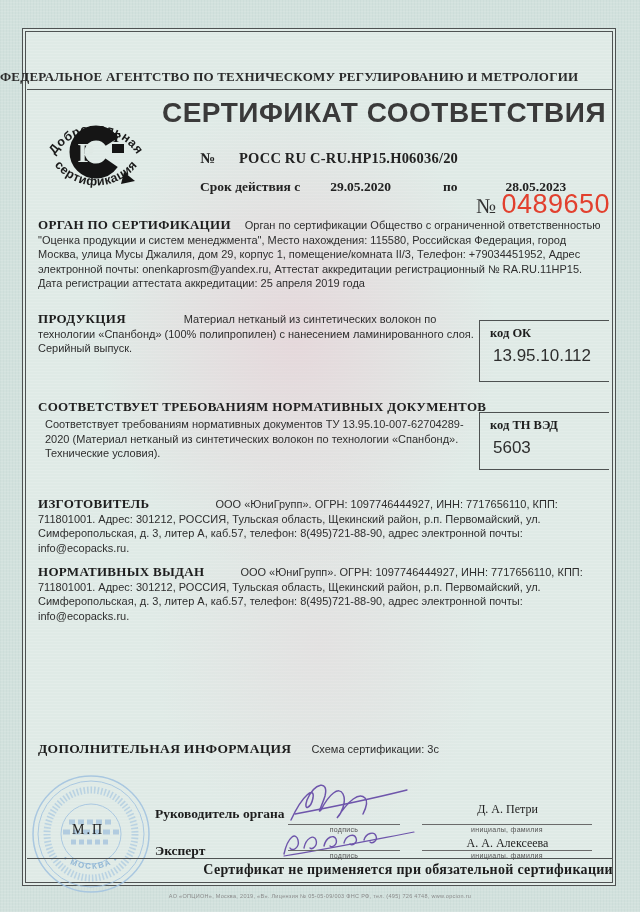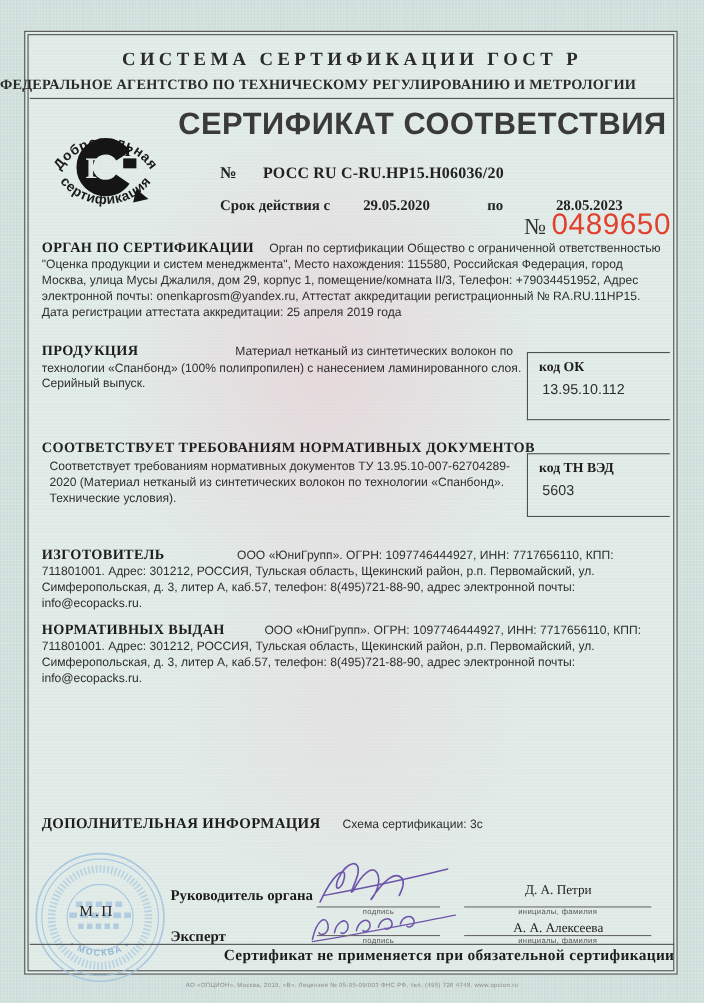--- a/index.html
+++ b/index.html
@@ -33,41 +33,40 @@
   .valrow .d1{margin-left:30px;} .valrow .po{margin-left:52px;} .valrow .d2{margin-left:48px;}
   .blankrow{left:300px;top:189px;width:310px;text-align:right;}
   .blankrow .nosym{font-family:"Liberation Serif",serif;font-size:21px;color:#333;margin-right:5px;}
   .blankrow .digits{font-family:"Liberation Sans",sans-serif;font-size:27px;letter-spacing:.5px;}
   .sect{position:absolute;left:38px;width:566px;font-size:11px;line-height:14.5px;color:#2e2e2e;}
   .sect .lbl{font-family:"Liberation Serif",serif;font-weight:bold;font-size:13px;
              letter-spacing:.3px;color:#1d1d1d;}
   .codebox{position:absolute;left:479px;width:130px;border:1px solid #4e5252;border-right:none;
            padding:5px 0 0 10px;box-sizing:border-box;}
   .codebox .clbl{font-family:"Liberation Serif",serif;font-weight:bold;font-size:12.5px;color:#1d1d1d;}
-  .codebox .cval{font-size:13px;color:#2e2e2e;margin-top:5px;padding-left:3px;}
+  .codebox .cval{font-size:17px;color:#2e2e2e;margin-top:5px;padding-left:3px;}
   .sigrole{font-family:"Liberation Serif",serif;font-weight:bold;font-size:13.5px;color:#1d1d1d;}
   .sigline{position:absolute;height:1px;background:#6a6a6a;}
   .sigcap{position:absolute;font-size:7px;color:#555;letter-spacing:.3px;text-align:center;}
   .signame{position:absolute;font-family:"Liberation Serif",serif;font-size:12px;color:#222;text-align:center;}
   .note{left:27px;width:586px;top:862px;text-align:right;
         font-family:"Liberation Serif",serif;font-weight:bold;font-size:14px;
         letter-spacing:.3px;color:#1d1d1d;}
   .printinfo{left:0;width:100%;top:893px;text-align:center;font-size:5.5px;
              color:#8a8a8a;letter-spacing:.3px;}
   .mp{font-family:"Liberation Serif",serif;font-size:14px;letter-spacing:2px;color:#222;}
 </style>
 </head>
 <body>
 
 <div class="page">
   <div class="frame">
     <div class="frame-inner"></div>
   </div>
 
-  <div class="abs serifb sys-title">СИСТЕМА СЕРТИФИКАЦИИ ГОСТ Р</div>
   <div class="abs serifb agency">ФЕДЕРАЛЬНОЕ АГЕНТСТВО ПО ТЕХНИЧЕСКОМУ РЕГУЛИРОВАНИЮ И МЕТРОЛОГИИ</div>
   <div class="hline" style="left:27px;top:89px;width:586px;"></div>
 
   <svg class="abs" style="left:28px;top:88px;" width="136" height="120" viewBox="0 0 136 120">
     <defs>
       <path id="arcTop" d="M 23,74 A 49 49 0 0 1 113,74"></path>
       <path id="arcBot" d="M 18,62 A 53 53 0 0 0 118,62"></path>
     </defs>
     <text font-family="Liberation Sans, sans-serif" font-size="12.5" font-weight="bold" fill="#1a1a1a" letter-spacing="0.5">
       <textPath href="#arcTop" startOffset="50%" text-anchor="middle">Добровольная</textPath>
@@ -94,21 +93,21 @@
   </div>
   <div class="abs blankrow">
     <span class="nosym">№</span><span class="digits" id="blank-digits" style="color: rgb(226, 64, 46);">0489650</span>
   </div>
 
   <div class="sect" style="top:218px;">
     <span class="lbl" style="margin-right:14px;">ОРГАН ПО СЕРТИФИКАЦИИ</span><span>Орган по сертификации Общество с ограниченной ответственностью "Оценка продукции и систем менеджмента", Место нахождения: 115580, Российская Федерация, город Москва, улица Мусы Джалиля, дом 29, корпус 1, помещение/комната II/3, Телефон: +79034451952, Адрес электронной почты: onenkaprosm@yandex.ru, Аттестат аккредитации регистрационный № RA.RU.11HP15. Дата регистрации аттестата аккредитации: 25 апреля 2019 года</span>
   </div>
 
   <div class="sect" style="top:312px;width:440px;">
-    <span class="lbl" style="margin-right:88px;">ПРОДУКЦИЯ</span><span>Материал нетканый из синтетических волокон по технологии «Спанбонд» (100% полипропилен) с нанесением ламинированного слоя. Серийный выпуск.</span>
+    <span class="lbl" style="margin-right:58px;">ПРОДУКЦИЯ</span><span>Материал нетканый из синтетических волокон по технологии «Спанбонд» (100% полипропилен) с нанесением ламинированного слоя. Серийный выпуск.</span>
   </div>
 
   <div class="codebox" style="top:320px;height:62px;">
     <div class="clbl">код ОК</div>
     <div class="cval">13.95.10.112</div>
   </div>
 
   <div class="abs serifb" style="left:38px;top:399px;font-size:13px;letter-spacing:.3px;">СООТВЕТСТВУЕТ ТРЕБОВАНИЯМ НОРМАТИВНЫХ ДОКУМЕНТОВ</div>
   <div class="sect" style="left:45px;top:417px;width:432px;">
     <span>Соответствует требованиям нормативных документов ТУ 13.95.10-007-62704289-2020 (Материал нетканый из синтетических волокон по технологии «Спанбонд». Технические условия).</span>

